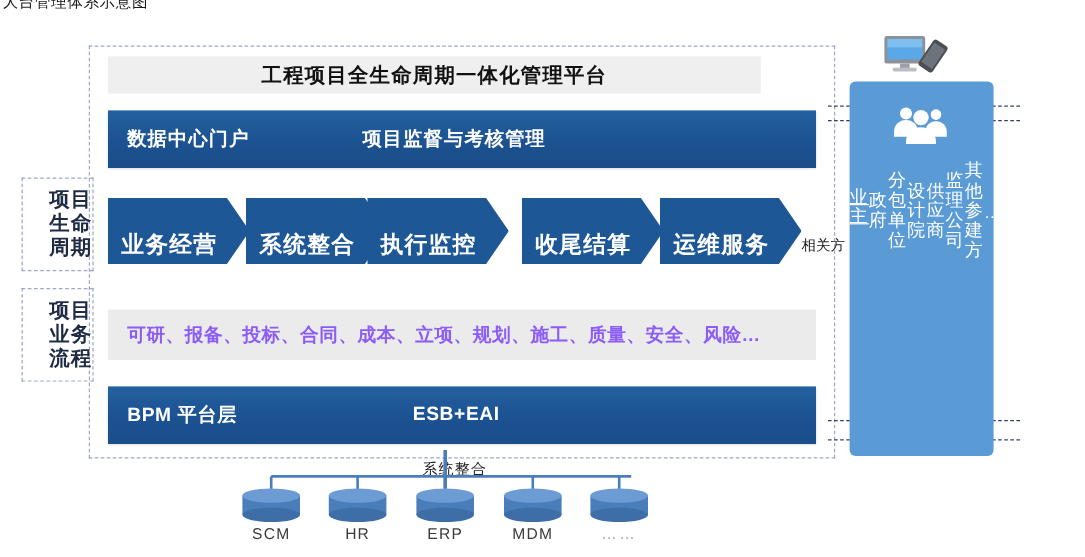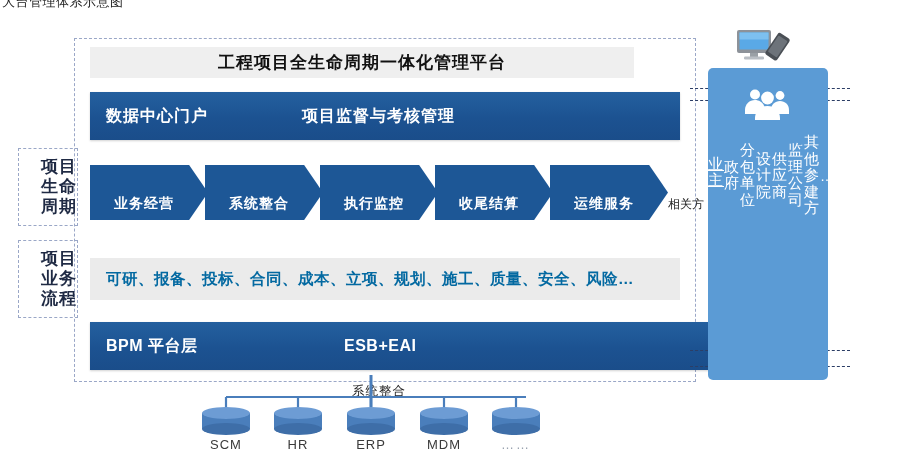--- a/index.html
+++ b/index.html
@@ -57,57 +57,57 @@
     position:absolute;
     background:linear-gradient(180deg,#24609f 0%,#1c5291 55%,#1a4d8a 100%);
     color:#fff;
     display:flex;align-items:center;
     box-shadow:0 1px 2px rgba(0,0,0,.18);
   }
   #portal-bar{left:90px;top:92px;width:590px;height:48px;}
   #portal-bar .lbl1{position:absolute;left:16px;font-size:16px;font-weight:bold;letter-spacing:1px;}
   #portal-bar .lbl2{position:absolute;left:212px;font-size:16px;font-weight:bold;letter-spacing:1px;}
 
-  #bpm-bar{left:90px;top:322px;width:590px;height:48px;padding-left:47px;}
+  #bpm-bar{left:90px;top:322px;width:590px;height:48px;}
   #bpm-bar .lbl1{position:absolute;left:16px;font-size:16px;font-weight:bold;letter-spacing:.5px;}
   #bpm-bar .lbl2{position:absolute;left:254px;font-size:16px;font-weight:bold;letter-spacing:.5px;}
 
   
   .chev-row{position:absolute;left:90px;top:165px;width:590px;height:55px;}
   .chev{
     position:absolute;top:0;height:55px;width:118px;
     background:#1d5796;
     color:#fff;
     -webkit-clip-path:polygon(0 0,84% 0,100% 50%,84% 100%,0 100%);
     clip-path:polygon(0 0,84% 0,100% 50%,84% 100%,0 100%);
     display:flex;align-items:center;
   }
   .chev .ct{
-    font-size:14px;font-weight:bold;letter-spacing:1px;
-    padding-left:24px;white-space:nowrap;margin-top:22px;
+    font-size:19px;font-weight:bold;letter-spacing:1px;
+    padding-left:11px;white-space:nowrap;margin-top:22px;
   }
   .chev:nth-of-type(1){left:0;}
   .chev:nth-of-type(2){left:115px;}
-  .chev:nth-of-type(3){left:230px;}
+  .chev:nth-of-type(3){left:216px;}
   .chev:nth-of-type(4){left:345px;}
   .chev:nth-of-type(5){left:460px;}
 
   .stakeholder-tag{
     position:absolute;left:668px;top:196px;
     font-size:12px;color:#222;white-space:nowrap;z-index:5;
   }
 
   
   .process-bar{
     position:absolute;left:90px;top:258px;width:590px;height:42px;
     background:#ebebeb;
     display:flex;align-items:center;
   }
   .process-bar .pt{
-    font-size:15.5px;font-weight:bold;color:#0369a1;
+    font-size:15.5px;font-weight:bold;color:#8b5cf6;
     padding-left:16px;letter-spacing:.5px;white-space:nowrap;
   }
 
   
   .sh-panel{
     position:absolute;left:708px;top:68px;width:120px;height:312px;
     background:#5b9bd5;border-radius:5px;
     display:flex;flex-direction:column;align-items:center;
     color:#fff;
   }

